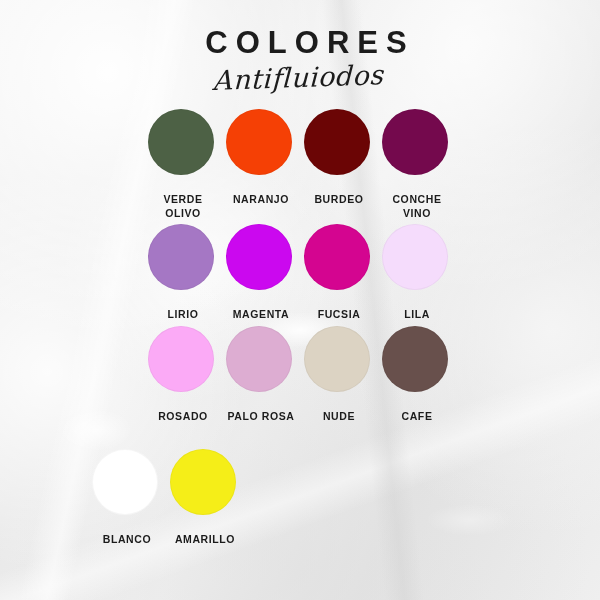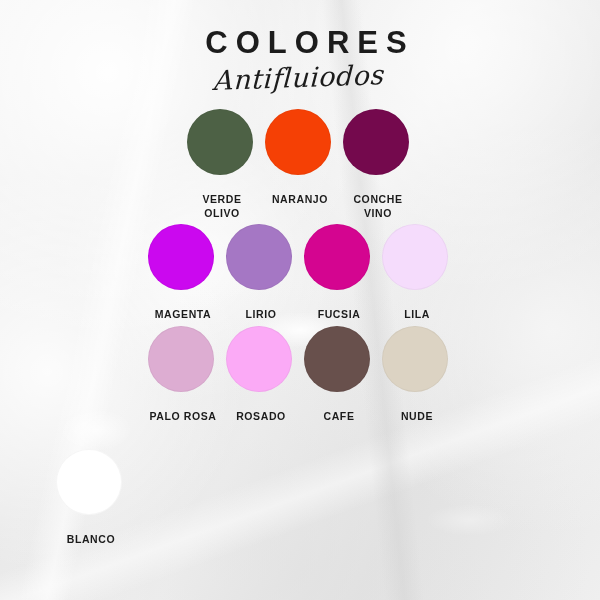--- a/index.html
+++ b/index.html
@@ -92,21 +92,21 @@
   }
   .row {
     display: flex;
     justify-content: center;
     align-items: flex-start;
     gap: 8px;
     margin-bottom: 4px;
   }
   .row.row-last {
     justify-content: flex-start;
-    padding-left: 56px;
+    padding-left: 92px;
   }
   .swatch {
     width: 70px;
     display: flex;
     flex-direction: column;
     gap: 8px;
   }
   .dot {
     width: 66px;
     height: 66px;
@@ -146,64 +146,72 @@
           <div class="swatch">
             <span class="dot has-outline" style="background-color: rgb(77, 97, 69);"></span>
             <span class="dot-label">VERDE
 OLIVO</span>
           </div>
           <div class="swatch">
             <span class="dot has-outline" style="background-color: rgb(245, 64, 5);"></span>
             <span class="dot-label">NARANJO</span>
           </div>
           <div class="swatch">
+            <span class="dot has-outline" style="background-color: rgb(107, 5, 5);"></span>
+            <span class="dot-label">BURDEO</span>
+          </div>
+          <div class="swatch">
             <span class="dot has-outline" style="background-color: rgb(116, 9, 77);"></span>
             <span class="dot-label">CONCHE
 VINO</span>
           </div>
         </div>
         <div class="row">
           <div class="swatch">
+            <span class="dot has-outline" style="background-color: rgb(165, 119, 196);"></span>
+            <span class="dot-label">LIRIO</span>
+          </div>
+          <div class="swatch">
             <span class="dot has-outline" style="background-color: rgb(203, 8, 239);"></span>
             <span class="dot-label">MAGENTA</span>
           </div>
           <div class="swatch">
-            <span class="dot has-outline" style="background-color: rgb(165, 119, 196);"></span>
-            <span class="dot-label">LIRIO</span>
-          </div>
-          <div class="swatch">
             <span class="dot has-outline" style="background-color: rgb(212, 5, 144);"></span>
             <span class="dot-label">FUCSIA</span>
           </div>
           <div class="swatch">
             <span class="dot has-outline" style="background-color: rgb(245, 220, 252);"></span>
             <span class="dot-label">LILA</span>
           </div>
         </div>
         <div class="row">
           <div class="swatch">
+            <span class="dot has-outline" style="background-color: rgb(251, 170, 246);"></span>
+            <span class="dot-label">ROSADO</span>
+          </div>
+          <div class="swatch">
             <span class="dot has-outline" style="background-color: rgb(221, 173, 210);"></span>
             <span class="dot-label">PALO ROSA</span>
           </div>
           <div class="swatch">
-            <span class="dot has-outline" style="background-color: rgb(251, 170, 246);"></span>
-            <span class="dot-label">ROSADO</span>
+            <span class="dot has-outline" style="background-color: rgb(220, 211, 195);"></span>
+            <span class="dot-label">NUDE</span>
           </div>
           <div class="swatch">
             <span class="dot has-outline" style="background-color: rgb(104, 80, 76);"></span>
             <span class="dot-label">CAFE</span>
           </div>
-          <div class="swatch">
-            <span class="dot has-outline" style="background-color: rgb(220, 211, 195);"></span>
-            <span class="dot-label">NUDE</span>
-          </div>
         </div>
         <div class="row-spacer"></div>
         <div class="row row-last">
           <div class="swatch">
             <span class="dot has-outline" style="background-color: rgb(255, 255, 255);"></span>
             <span class="dot-label">BLANCO</span>
           </div>
+          <div class="swatch">
+            <span class="dot has-outline" style="background-color: rgb(245, 238, 24);"></span>
+            <span class="dot-label">AMARILLO</span>
+          </div>
         </div>
       </div>
 
   </div>
 </div>
 
 </body></html>

